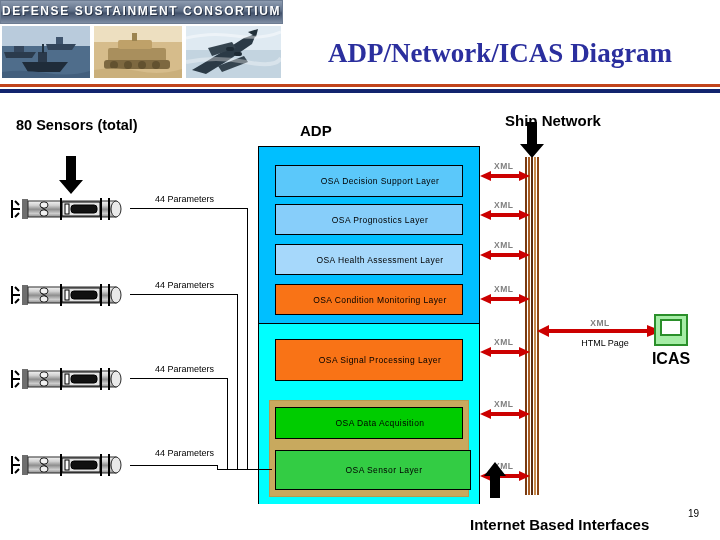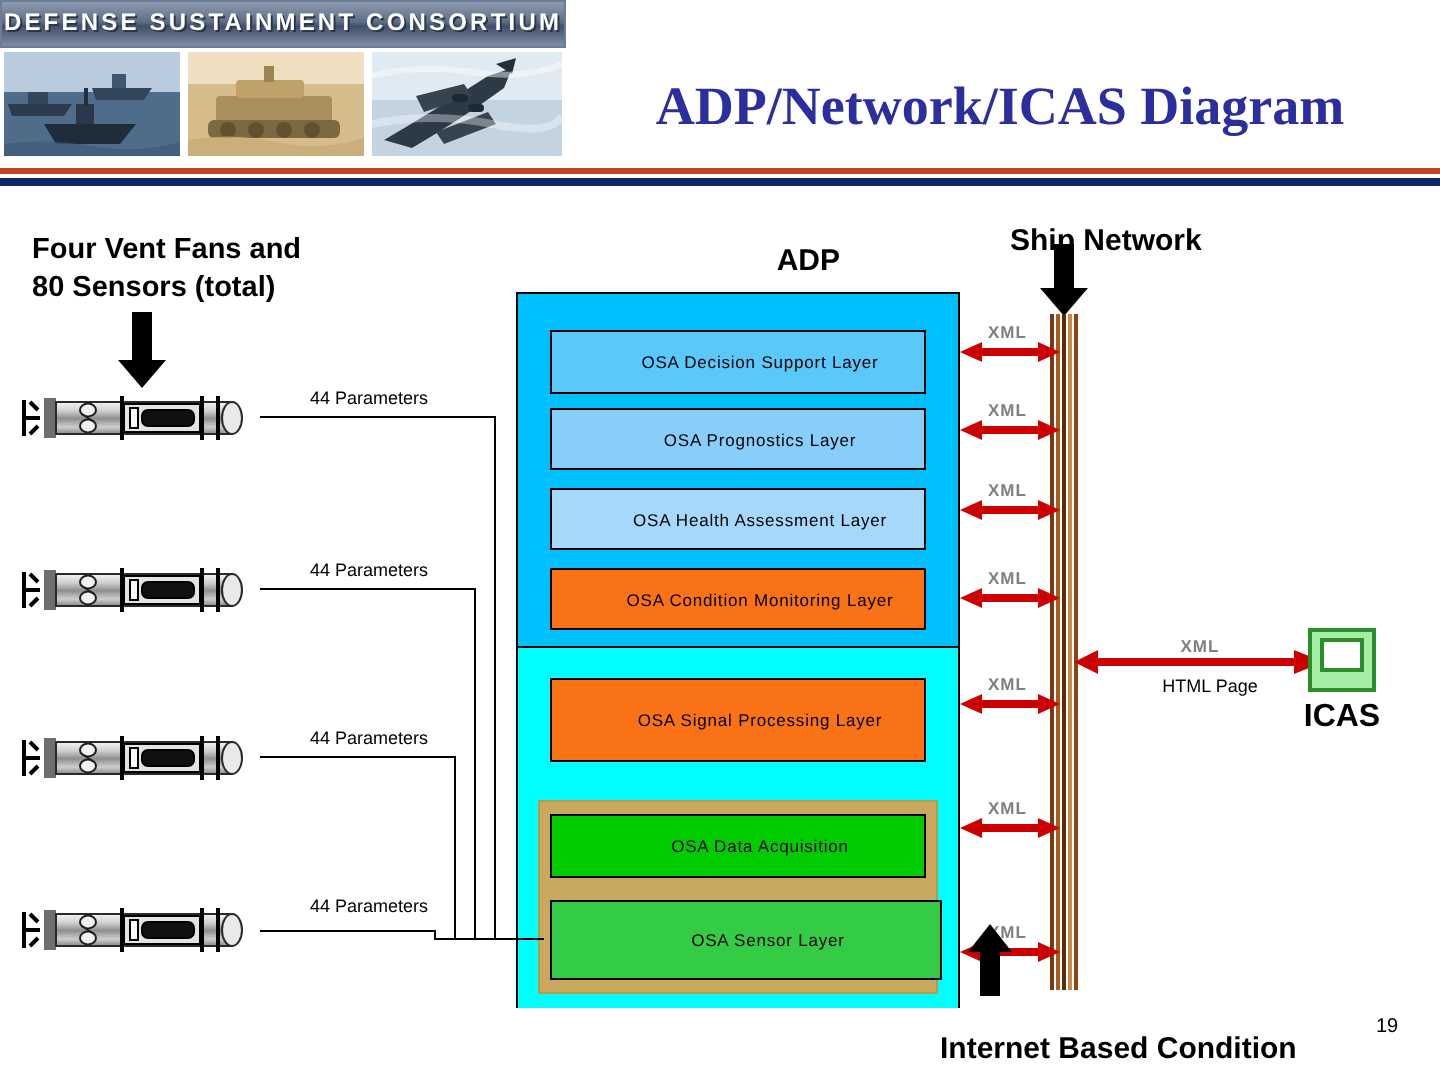--- a/index.html
+++ b/index.html
@@ -45,21 +45,21 @@
     left:16px;top:116px;width:210px;
     font-size:14.5px;font-weight:bold;color:#000;line-height:19px;
   }
   #left-caption div{white-space:nowrap;}
 
   
   #caption-arrow{left:58px;top:156px;width:26px;height:38px;}
   .blk-arrow svg{display:block;}
 
   
-  #adp-label{left:300px;top:122px;width:120px;text-align:right;
+  #adp-label{left:300px;top:122px;width:120px;text-align:left;
     font-size:15px;font-weight:bold;color:#000;}
 
   
   #ship-network-label{left:505px;top:112px;width:190px;text-align:left;
     font-size:15px;font-weight:bold;color:#000;white-space:nowrap;}
   #ship-arrow{left:519px;top:122px;width:26px;height:36px;}
 
   
   #cable-bundle{left:525px;top:157px;width:14px;height:338px;}
   .cable{position:absolute;top:0;height:100%;width:2px;}
@@ -160,21 +160,20 @@
       <path d="M0 36 Q30 30 60 36 T95 32" stroke="#ffffff" stroke-width="4" fill="none" opacity=".35"></path>
     </svg>
   </div>
 </div>
 
 <div class="abs" id="page-title">ADP/Network/ICAS Diagram</div>
 <div class="abs" id="rule-orange"></div>
 <div class="abs" id="rule-navy"></div>
 
 <div class="abs" id="left-caption">
-  <div>Four Vent Fans and</div>
   <div>80 Sensors (total)</div>
 </div>
 
 <div class="abs blk-arrow" id="caption-arrow">
   <svg width="26" height="38" viewBox="0 0 26 38">
     <path d="M8 0 H18 V24 H25 L13 38 L1 24 H8 Z" fill="#000000"></path>
   </svg>
 </div>
 
 <div class="abs" id="adp-label">ADP</div>
@@ -291,21 +290,21 @@
 <div class="abs" id="icas-icon">
   <div id="icas-screen"></div>
 </div>
 <div class="abs" id="icas-label">ICAS</div>
 
 <div class="abs blk-arrow" id="internet-arrow">
   <svg width="24" height="36" viewBox="0 0 24 36">
     <path d="M12 0 L23 14 H17 V36 H7 V14 H1 Z" fill="#000000"></path>
   </svg>
 </div>
-<div class="abs" id="internet-label">Internet Based Condition</div>
+<div class="abs" id="internet-label">Internet Based Interfaces</div>
 <div class="abs" id="page-number">19</div>
 
 <div class="fan abs" style="left:10px;top:196px;">
   <svg width="122" height="26" viewBox="0 0 122 26">
     <defs>
       <linearGradient id="gmet" x1="0" y1="0" x2="0" y2="1">
         <stop offset="0%" stop-color="#f4f4f4"></stop>
           <stop offset="28%" stop-color="#cfcfcf"></stop>
         <stop offset="52%" stop-color="#8e8e8e"></stop>
           <stop offset="78%" stop-color="#cdcdcd"></stop>

